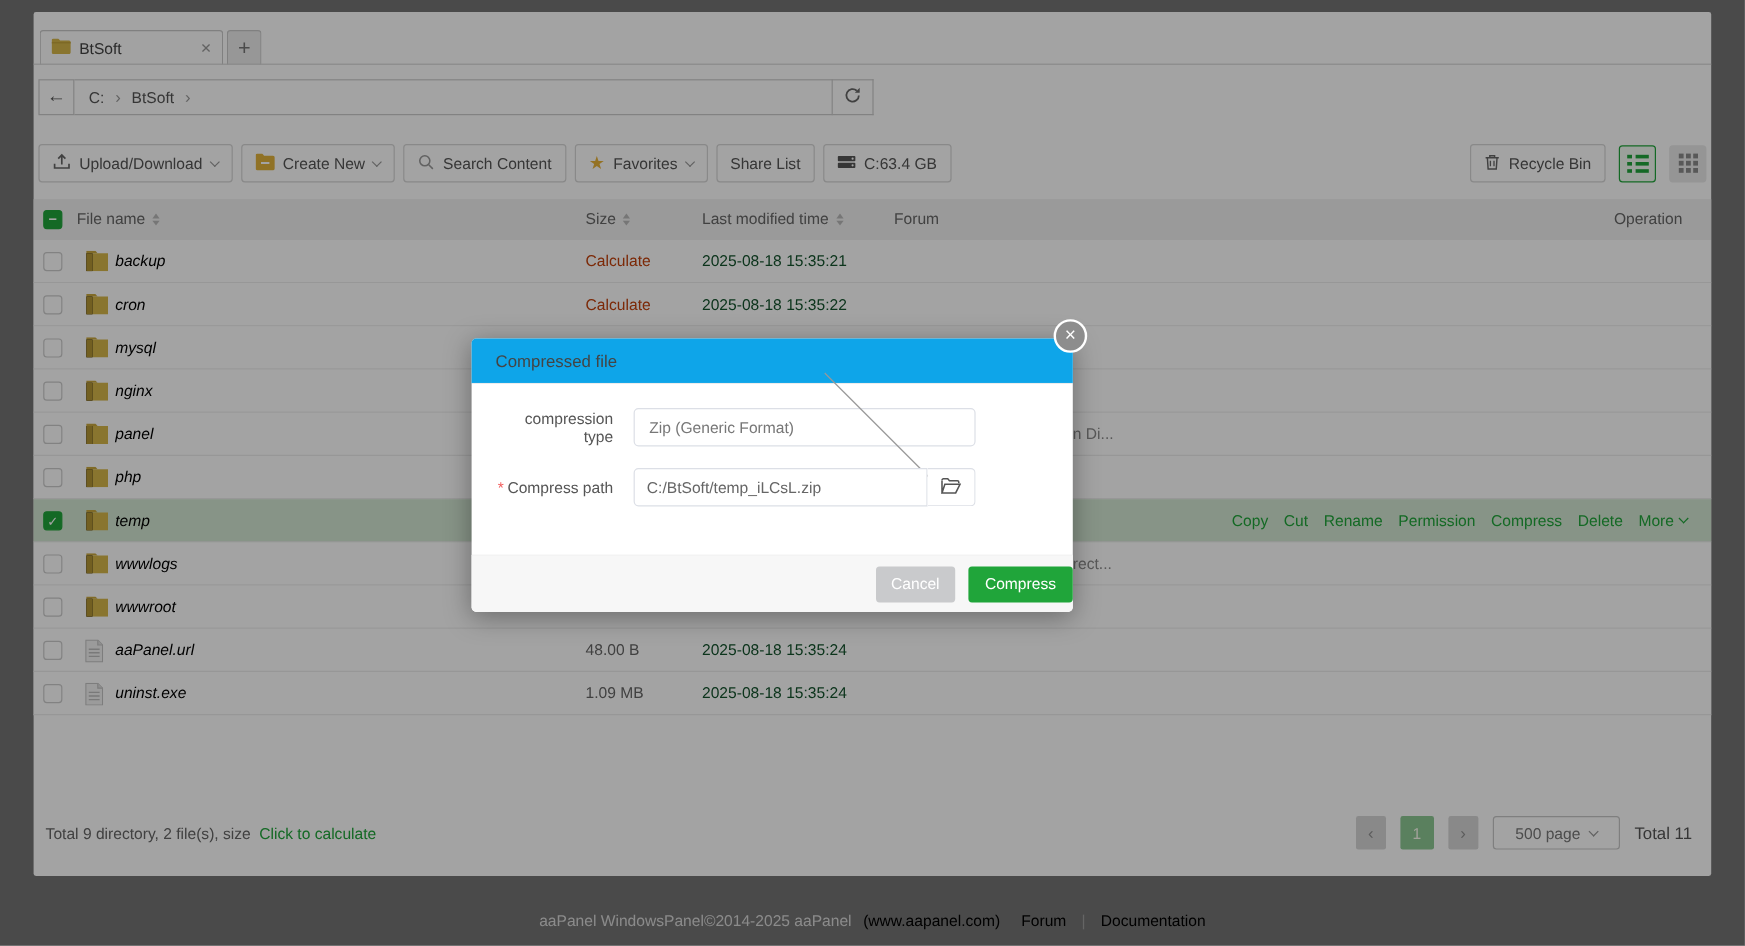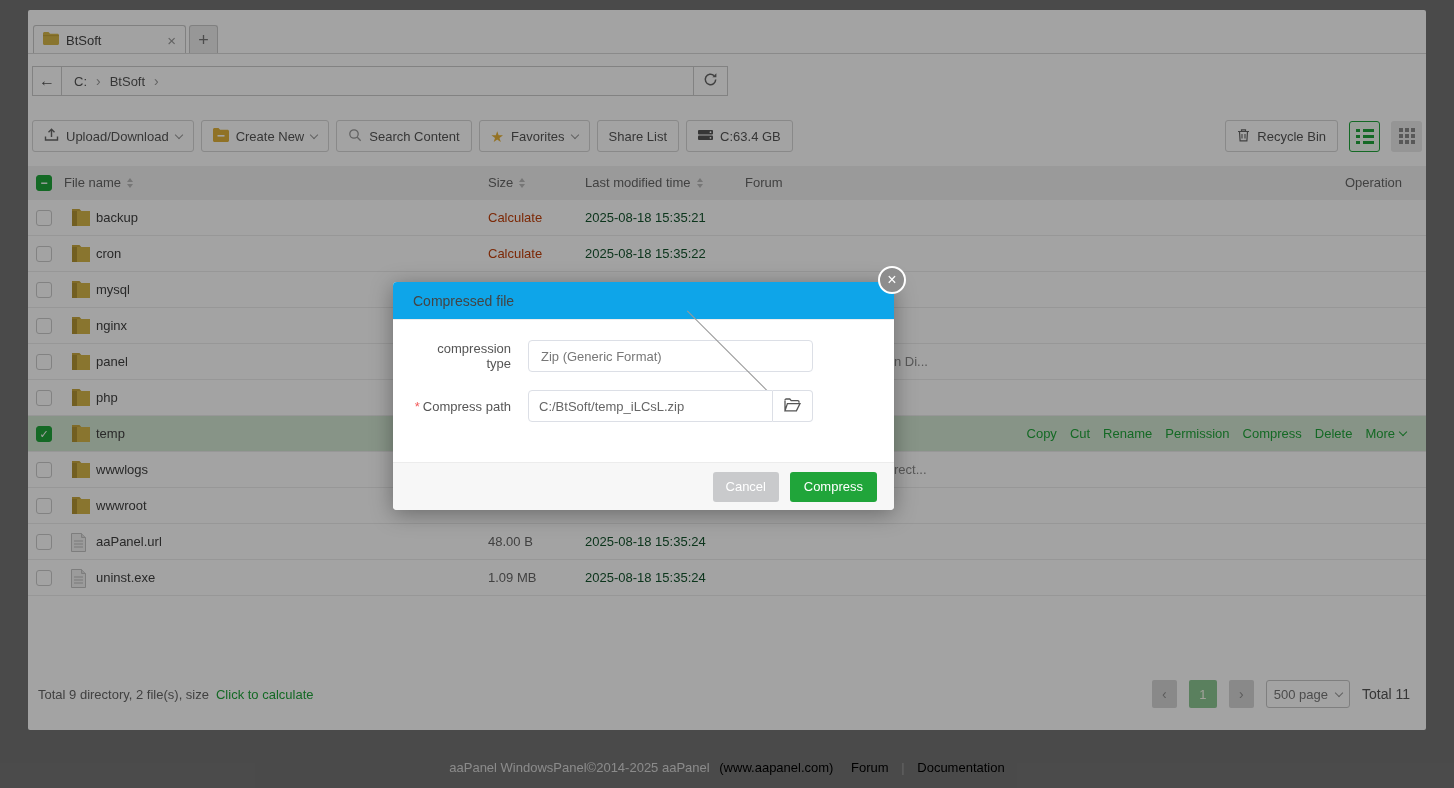--- a/index.html
+++ b/index.html
@@ -76,37 +76,37 @@
 
   .rows { position:absolute; left:0; top:190px; width:100%; }
   .frow { position:relative; height:36px; border-bottom:1px solid #ececec; background:#fff; }
   .frow.selected { background:#d4e8d3; }
   .frow > * { position:absolute; }
   .cb { left:8px; top:10px; width:16px; height:16px; border:1px solid #ccc; border-radius:3px; background:#fff; cursor:pointer;
         display:flex; align-items:center; justify-content:center; font-size:11px; color:#fff; }
   .cb.on, .cb.ind { background:#20a53a; border-color:#20a53a; }
   .cb.ind { font-weight:bold; font-size:12px; }
   .ficon { left:43px; top:9px; }
-  .fname { left:68px; top:10px; color:#404040; cursor:pointer; }
+  .fname { left:68px; top:10px; color:#000000; cursor:pointer;font-style:italic; }
   .col-size { left:460px; top:10px; color:#666; }
   .col-size.link { color:#c2410c; cursor:pointer; }
   .col-time { left:557px; top:10px; color:#14532d; }
   .note-frag { left:866px; top:10px; color:#8a8a8a; white-space:nowrap; }
   .ops { right:20px; top:10px; display:flex; gap:13px; }
   .ops span { color:#20a53a; cursor:pointer; display:inline-flex; align-items:center; gap:5px; }
 
   
   .statusbar { position:absolute; left:10px; right:16px; top:668px; height:32px; display:flex; align-items:center; color:#666; }
   .calc-link { color:#20a53a; margin-left:7px; cursor:pointer; }
   .pager { margin-left:auto; display:flex; align-items:center; gap:12px; }
   .pg-btn { width:25px; height:28px; background:#d7d7d7; border-radius:2px; color:#909090; display:flex; align-items:center;
             justify-content:center; font-size:14px; cursor:pointer; }
   .pg-cur { width:28px; height:28px; background:#8dc894; border-radius:2px; color:#fcfcf0; display:flex; align-items:center;
             justify-content:center; cursor:pointer; }
-  .pg-size { height:28px; border:1px solid #c7c7c7; border-radius:3px; padding:0 7px; display:flex; align-items:center;
+  .pg-size { height:28px; border:1px solid #c7c7c7; border-radius:3px; padding:0 18px; display:flex; align-items:center;
              gap:8px; color:#777; cursor:pointer; background:#fff; }
   .pg-total { color:#555; font-size:14px; }
 
   
   .site-footer { position:absolute; left:0; top:760px; width:100%; text-align:center; color:#d9d9d9; }
   .site-footer .grn { color:#000000; cursor:pointer; }
   .foot-sep { color:#9f9f9f; margin:0 9px; }
   .sp { margin-left:14px; }
 
   
@@ -125,21 +125,21 @@
   .req { color:#f25b5b; margin-right:3px; }
   .dlg-select { width:285px; height:32px; border:1px solid #dcdfe6; border-radius:4px; display:flex; align-items:center;
                 padding:0 12px; color:#777; cursor:pointer; }
   .dlg-select span { flex:1; }
   .igroup { display:flex; }
   .dlg-input { width:245px; height:32px; border:1px solid #dcdfe6; border-radius:4px 0 0 4px; padding:0 10px; font:inherit;
                color:#666; outline:none; }
   .browse-btn { width:40px; height:32px; border:1px solid #dcdfe6; border-left:none; border-radius:0 4px 4px 0;
                 display:flex; align-items:center; justify-content:center; cursor:pointer; background:#fff; }
   .dlg-foot { position:absolute; left:0; bottom:0; width:100%; height:48px; background:#f7f7f7; border-top:1px solid #ececec;
-              border-radius:0 0 4px 4px; display:flex; align-items:center; justify-content:flex-end; padding-right:17px; gap:11px; }
+              border-radius:0 0 4px 4px; display:flex; align-items:center; justify-content:flex-end; gap:11px; }
   .btn-cancel { width:66px; height:30px; background:#c9cacc; border:none; border-radius:3px; color:#fff; font:inherit; cursor:pointer; }
   .btn-ok { min-width:87px; height:30px; background:#20a53a; border:none; border-radius:3px; color:#fff; font:inherit;
             cursor:pointer; padding:0 14px; }
 </style>
 </head>
 <body>
 
 <div id="screen">
 
   <div class="card">

